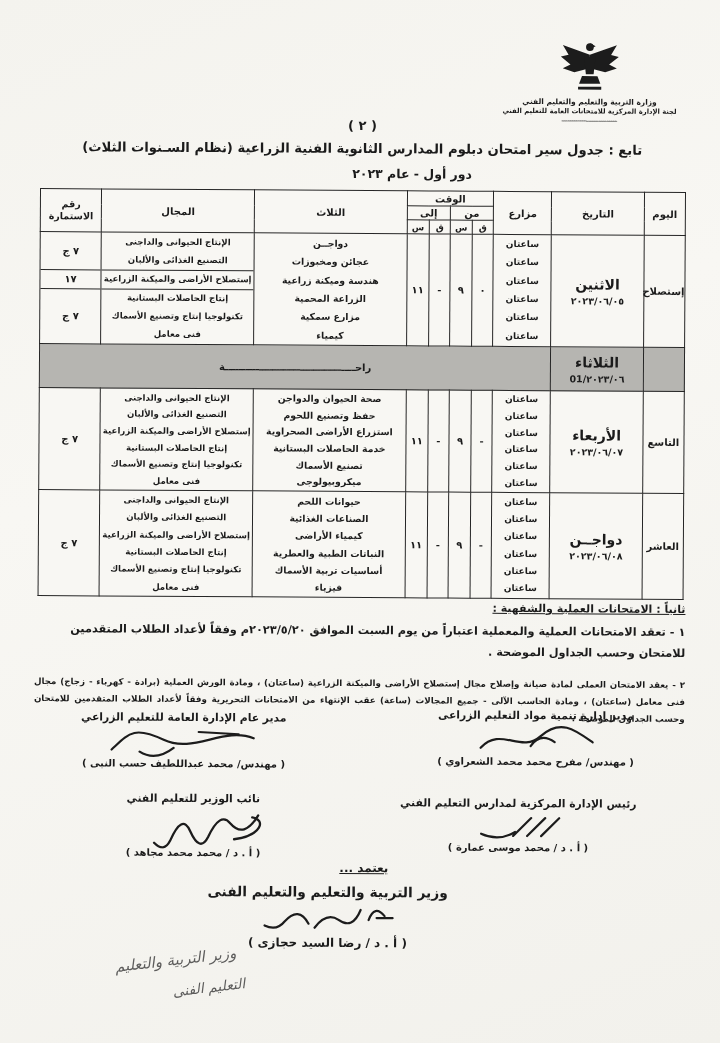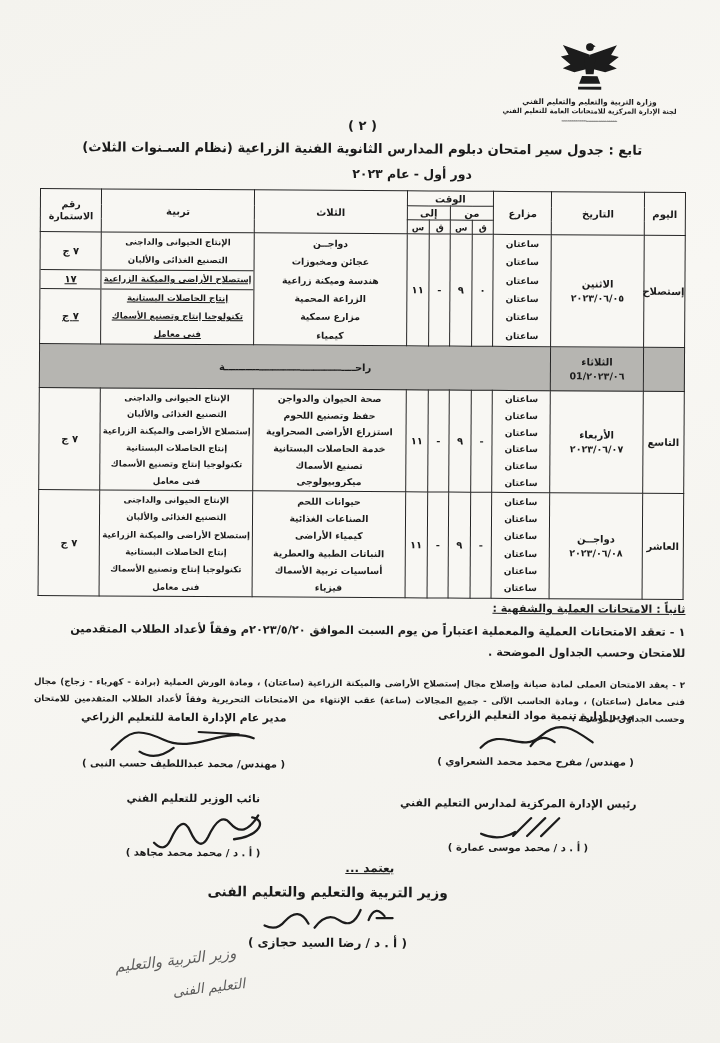--- a/index.html
+++ b/index.html
@@ -26,52 +26,52 @@
   table.sched { position:absolute; top:190px; right:36px; width:646px; border-collapse:collapse; table-layout:fixed; direction:rtl; background:#f8f7f3; }
   .sched td { border:1.7px solid #262626; font-weight:bold; text-align:center; vertical-align:middle; font-size:10px; padding:0; }
   .hr1 td { height:15px; font-size:10px; }
   .hr2 td { height:14px; font-size:10px; }
   .hr3 td { height:14px; font-size:9px; }
   .formhead div { font-size:9.5px; line-height:1.25; }
   .r-mon { height:112px; }
   .r-rest { height:44px; }
   .r-wed { height:102px; }
   .r-thu { height:106px; }
-  .wd { font-size:10px; }
+  .wd { font-size:14px; }
   .dt { font-size:9.5px; margin-top:3px; letter-spacing:0.5px; }
   .lines { display:flex; flex-direction:column; justify-content:space-around; width:100%; }
   .lines > div { line-height:1; }
   .h110 { height:110px; }
   .h100 { height:100px; }
   .h104 { height:104px; }
   .dur > div { font-size:9px; }
   .subj > div { font-size:9.3px; }
   .fld > div { font-size:8.6px; }
   .colwrap { display:flex; flex-direction:column; width:100%; }
   .grp { display:flex; flex-direction:column; justify-content:space-around; }
   .grp > div { font-size:8.6px; line-height:1; }
   .grp.formv { justify-content:center; font-size:10px; }
   .f2 { flex:2 1 0; } .f1 { flex:1 1 0; } .f3 { flex:3 1 0; }
-  .bt { border-top:1.7px solid #262626;text-decoration:underline; }
+  .bt { border-top:1.7px solid #262626; }
   .timeval { font-size:10.5px; }
   .gray { background:#b6b5b1; }
   .rest-label { font-size:11px; letter-spacing:0.5px; }
 
   
   .notes { position:absolute; top:601px; right:34px; width:655px; }
   .notes-heading { font-size:11px; font-weight:bold; text-decoration:underline; }
   .note1 { margin-top:7px; font-size:11.3px; font-weight:bold; line-height:1.85; padding-left:30px; text-align:right; }
   .note2 { margin-top:12px; font-size:8.7px; font-weight:bold; line-height:1.95; text-align:justify; padding-left:4px; }
 
   
   .sigblock { position:absolute; text-align:center; font-weight:bold; }
   .sig-title { font-size:10.8px; }
   .sig-name { font-size:10px; margin-top:-2px; }
   .sigblock svg { display:block; margin:0 auto; }
-  .approve { position:absolute; top:861px; right:278px; width:140px; text-align:center; font-size:12px; font-weight:bold; text-decoration:underline; }
+  .approve { position:absolute; top:861px; right:284px; width:140px; text-align:center; font-size:12px; font-weight:bold; text-decoration:underline; }
   .minister { position:absolute; top:884px; right:220px; width:340px; text-align:center; font-weight:bold; }
   .minister-title { font-size:13.8px; }
   .minister-name { font-size:12px; margin-top:-2px; }
   .stamp { position:absolute; top:952px; right:390px; width:300px; transform:rotate(-7deg); color:#3c3c3c; opacity:0.82; text-align:center; }
   .stamp-l1 { font-size:15px; letter-spacing:2px; font-style:italic; }
   .stamp-l2 { font-size:14px; letter-spacing:3px; font-style:italic; margin-top:14px; margin-right:-60px; }
 </style>
 </head>
 <body>
 
@@ -110,21 +110,21 @@
           <col style="width:152px">
           <col style="width:61px">
     </colgroup>
     <tbody>
           <tr class="hr1">
       <td rowspan="3">اليوم</td>
       <td rowspan="3">التاريخ</td>
       <td rowspan="3">مزارع</td>
       <td colspan="4">الوقت</td>
       <td rowspan="3">الثلاث</td>
-      <td rowspan="3">تربية</td>
+      <td rowspan="3">المجال</td>
       <td rowspan="3" class="formhead">
         <div>رقم</div>
         <div>الاستمارة</div>
       </td>
     </tr>
     <tr class="hr2">
       <td colspan="2">من</td>
       <td colspan="2">إلى</td>
     </tr>
     <tr class="hr3">

